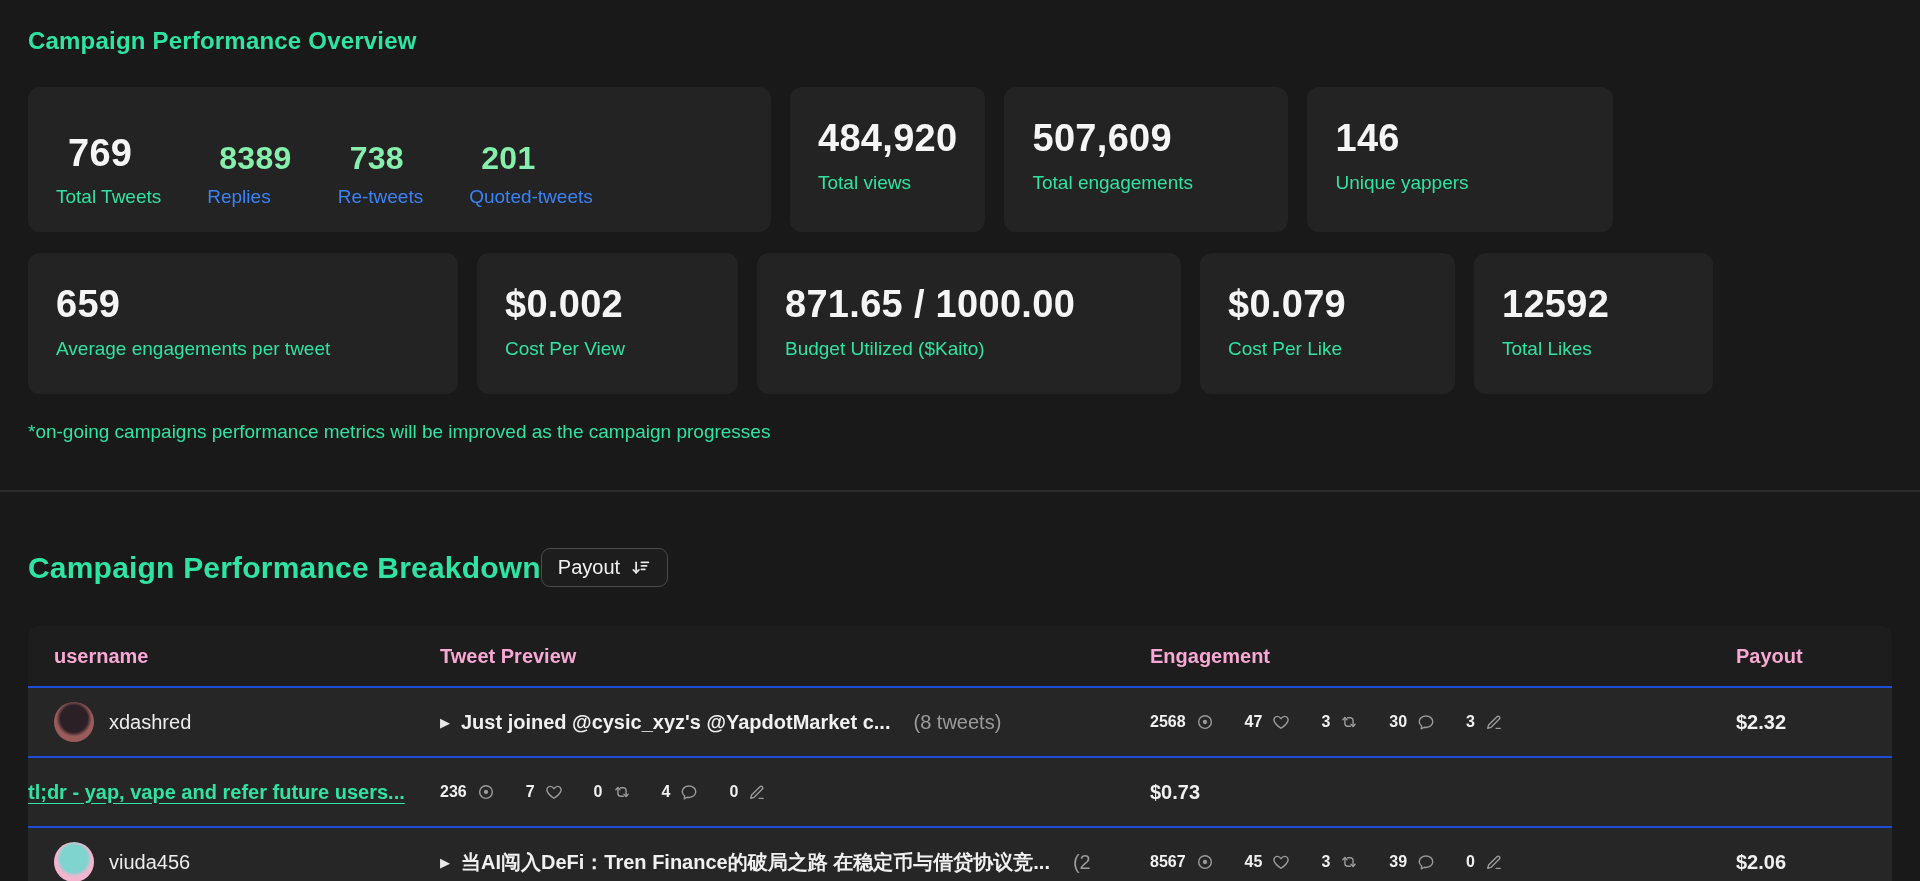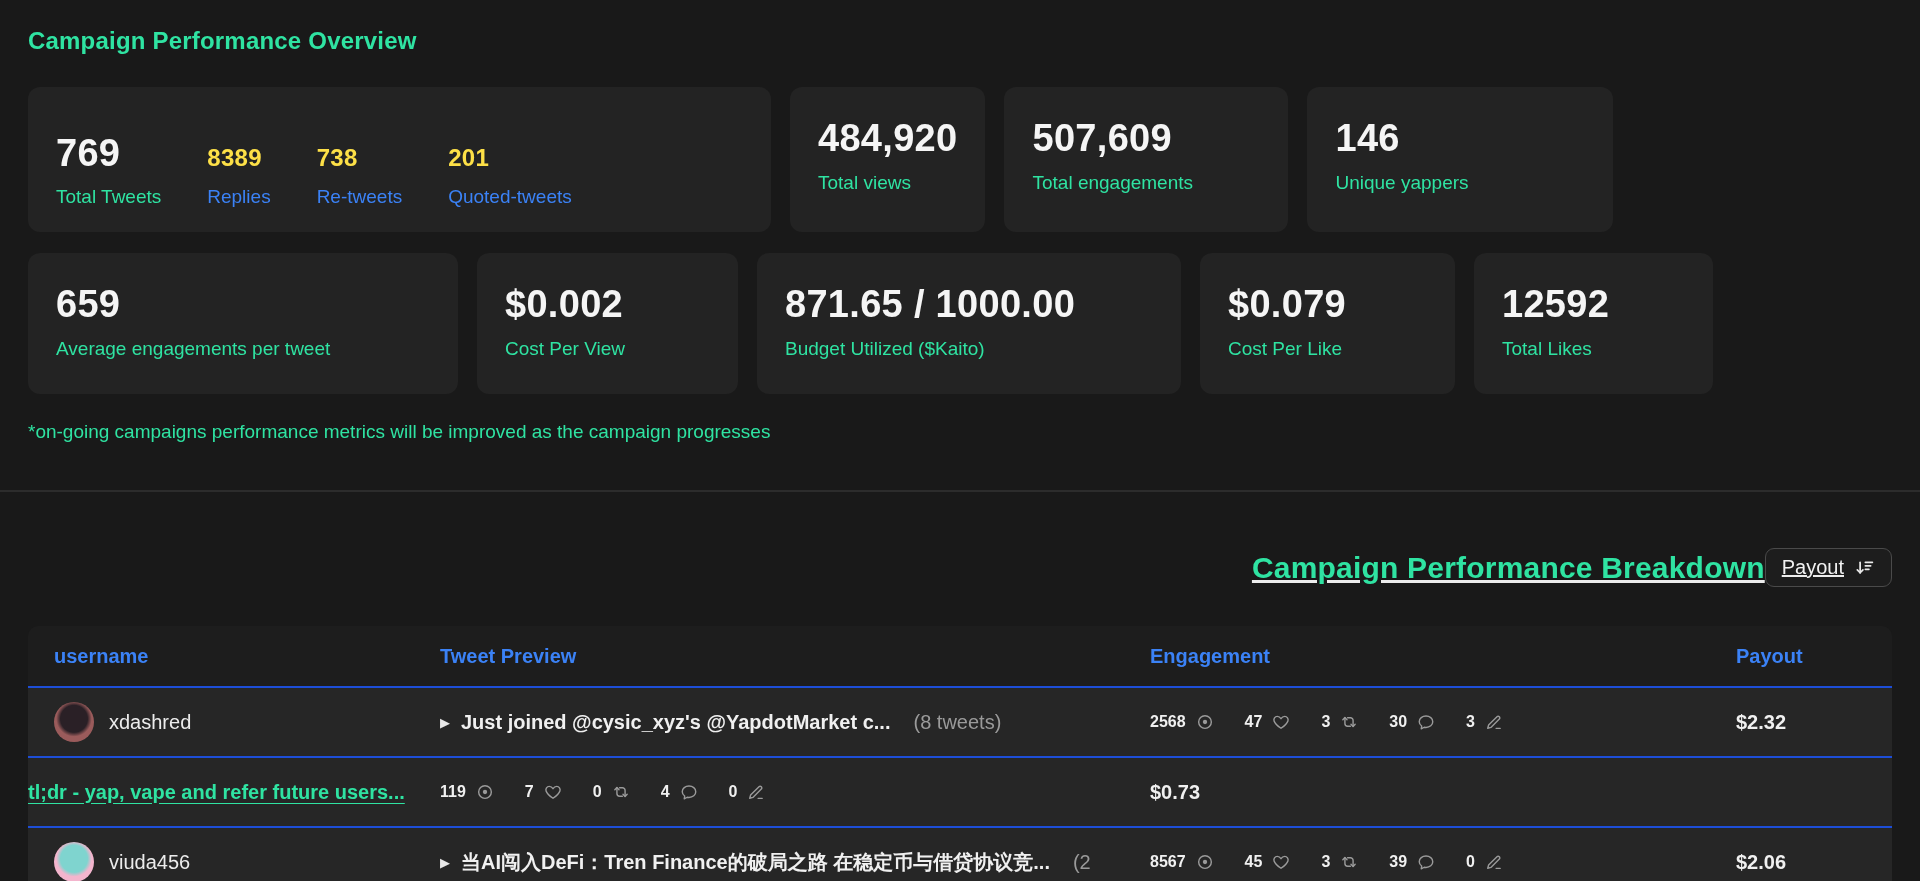--- a/index.html
+++ b/index.html
@@ -23,60 +23,60 @@
     height:145px;padding:30px 28px 24px;flex:0 0 auto;
   }
   .cards.row2 .card{height:141px;}
   .card .value{
     font-size:38px;font-weight:700;color:#f5f5f5;
     line-height:42px;letter-spacing:.3px;white-space:nowrap;
   }
   .card .label{font-size:19px;color:#2fe3a2;margin-top:13px;white-space:nowrap;}
   
   .card.multi{display:flex;align-items:flex-end;gap:46px;width:743px;}
-  .stat .value{font-size:38px;}
-  .stat.secondary .value{font-size:24px;line-height:32px;color:#fde047;}
+  .stat .value{font-size:38px;margin-left:12px;}
+  .stat.secondary .value{font-size:32px;line-height:32px;color:#86efac;}
   .stat .label{font-size:19px;margin-top:12px;}
   .stat.secondary .label{color:#3b82f6;}
   .cards.row1 .card:nth-child(2){width:284px;}
   .cards.row1 .card:nth-child(3){width:306px;}
   .cards.row1 .card:nth-child(4){width:274px;}
   .cards.row2 .card:nth-child(1){width:430px;}
   .cards.row2 .card:nth-child(2){width:261px;}
   .cards.row2 .card:nth-child(3){width:424px;}
   .cards.row2 .card:nth-child(4){width:255px;}
   .cards.row2 .card:nth-child(5){width:239px;}
 
   .note{color:#2fe3a2;font-size:19px;margin-top:26px;line-height:23px;}
 
   .section-divider{
     border:none;border-top:2px solid #2c2c2c;
     margin:47px -28px 0;height:0;
   }
 
   
-  .breakdown-head{display:flex;justify-content:flex-end;align-items:center;margin-top:56px;text-decoration:underline;}
+  .breakdown-head{display:flex;justify-content:flex-start;align-items:center;margin-top:56px;}
   .breakdown-title{
     color:#2fe3a2;font-size:30px;font-weight:700;margin:0;line-height:38px;letter-spacing:.2px;
   }
   .sort-btn{
     display:inline-flex;align-items:center;gap:10px;
     background:#1d1d1d;border:1px solid #4a4a4a;border-radius:9px;
     padding:7px 16px;font-size:20px;color:#f2f2f2;cursor:pointer;
     font-family:inherit;
   }
   .sort-btn svg{stroke:#e8e8e8;}
 
   .table{margin-top:39px;border-radius:10px;overflow:hidden;}
   .thead,.trow{
     display:grid;grid-template-columns:412px 710px 586px 156px;
     align-items:center;
   }
   .thead{height:60px;background:#1d1d1d;}
-  .th{color:#3b82f6;font-size:20px;font-weight:700;}
+  .th{color:#f9a8d4;font-size:20px;font-weight:700;}
   .th.col-username{padding-left:26px;}
   .trow{height:68px;background:#262626;border-top:2px solid #1d4ed8;}
   .cell-user{display:flex;align-items:center;gap:15px;padding-left:26px;}
   .avatar{width:40px;height:40px;border-radius:50%;flex:0 0 auto;}
   .username{font-size:20px;color:#ececec;}
   .cell-preview{display:flex;align-items:center;gap:11px;min-width:0;}
   .caret{font-size:13px;color:#e8e8e8;line-height:1;}
   .preview-text{
     font-size:20px;font-weight:600;color:#f0f0f0;white-space:nowrap;
     overflow:hidden;text-overflow:ellipsis;
@@ -239,21 +239,21 @@
     </div>
     <div class="cell-payout">$2.32</div>
   </div><div class="trow">
     <div class="cell-preview">
 
       <span class="preview-text link">tl;dr - yap, vape and refer future users...</span>
 
     </div>
     <div class="cell-eng">
       <span class="metric">
-        <span class="num">119</span>
+        <span class="num">236</span>
         <span style="display:inline-flex;">
           <svg width="20" height="20" viewBox="0 0 24 24" fill="none" stroke-width="1.7">
             <circle cx="12" cy="12" r="7.6"></circle>
                   <circle cx="12" cy="12" r="2.6" fill="#9a9a9a" stroke="none"></circle>
           </svg>
               </span>
       </span>
       <span class="metric">
         <span class="num">7</span>
         <span style="display:inline-flex;">

